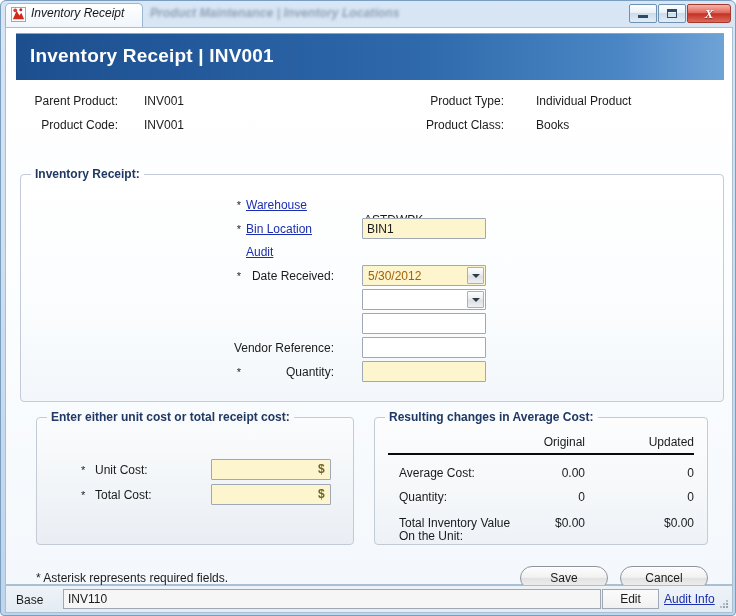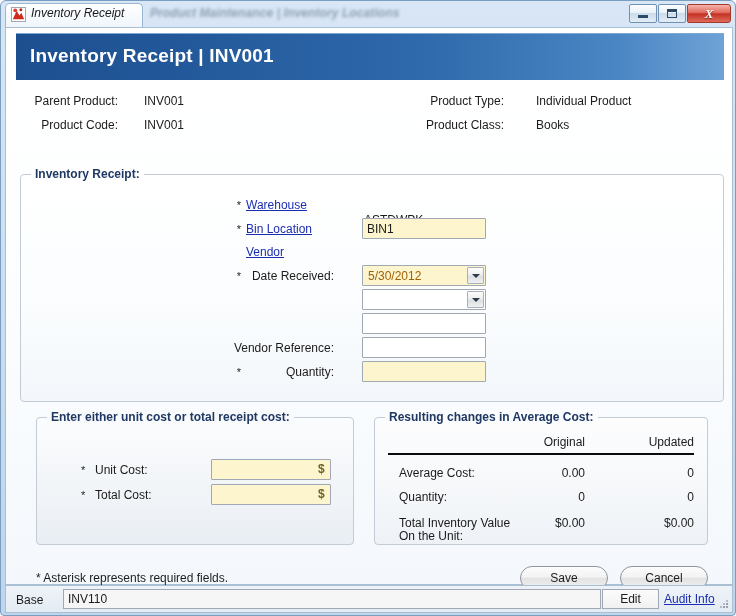--- a/index.html
+++ b/index.html
@@ -440,21 +440,21 @@
       <div class="fieldset-legend">Inventory Receipt:</div>
 
       <div class="req-star" style="left:213px; top:24px;">*</div>
       <div class="field-link" style="left:225px; top:23px;">Warehouse</div>
       <div class="static-value" style="left:343px; top:38px;">ASTDWPK</div>
 
       <div class="req-star" style="left:213px; top:48px;">*</div>
       <div class="field-link" style="left:225px; top:47px;">Bin Location</div>
       <input class="tb required" style="left: 341px; top: 43px; width: 124px;" value="BIN1">
 
-      <div class="field-link" style="left:225px; top:70px;">Vendor</div>
+      <div class="field-link" style="left:225px; top:70px;">Audit</div>
 
       <div class="req-star" style="left:213px; top:95px;">*</div>
       <div class="field-label" style="left:145px; top:94px; width:168px;">Date Received:</div>
       <div class="cb required" style="left:341px; top:90px; width:124px;">
         <div class="cb-text">5/30/2012</div>
         <div class="cb-arrow"></div>
       </div>
 
       <div class="cb" style="left:341px; top:114px; width:124px;">
         <div class="cb-text"></div>

